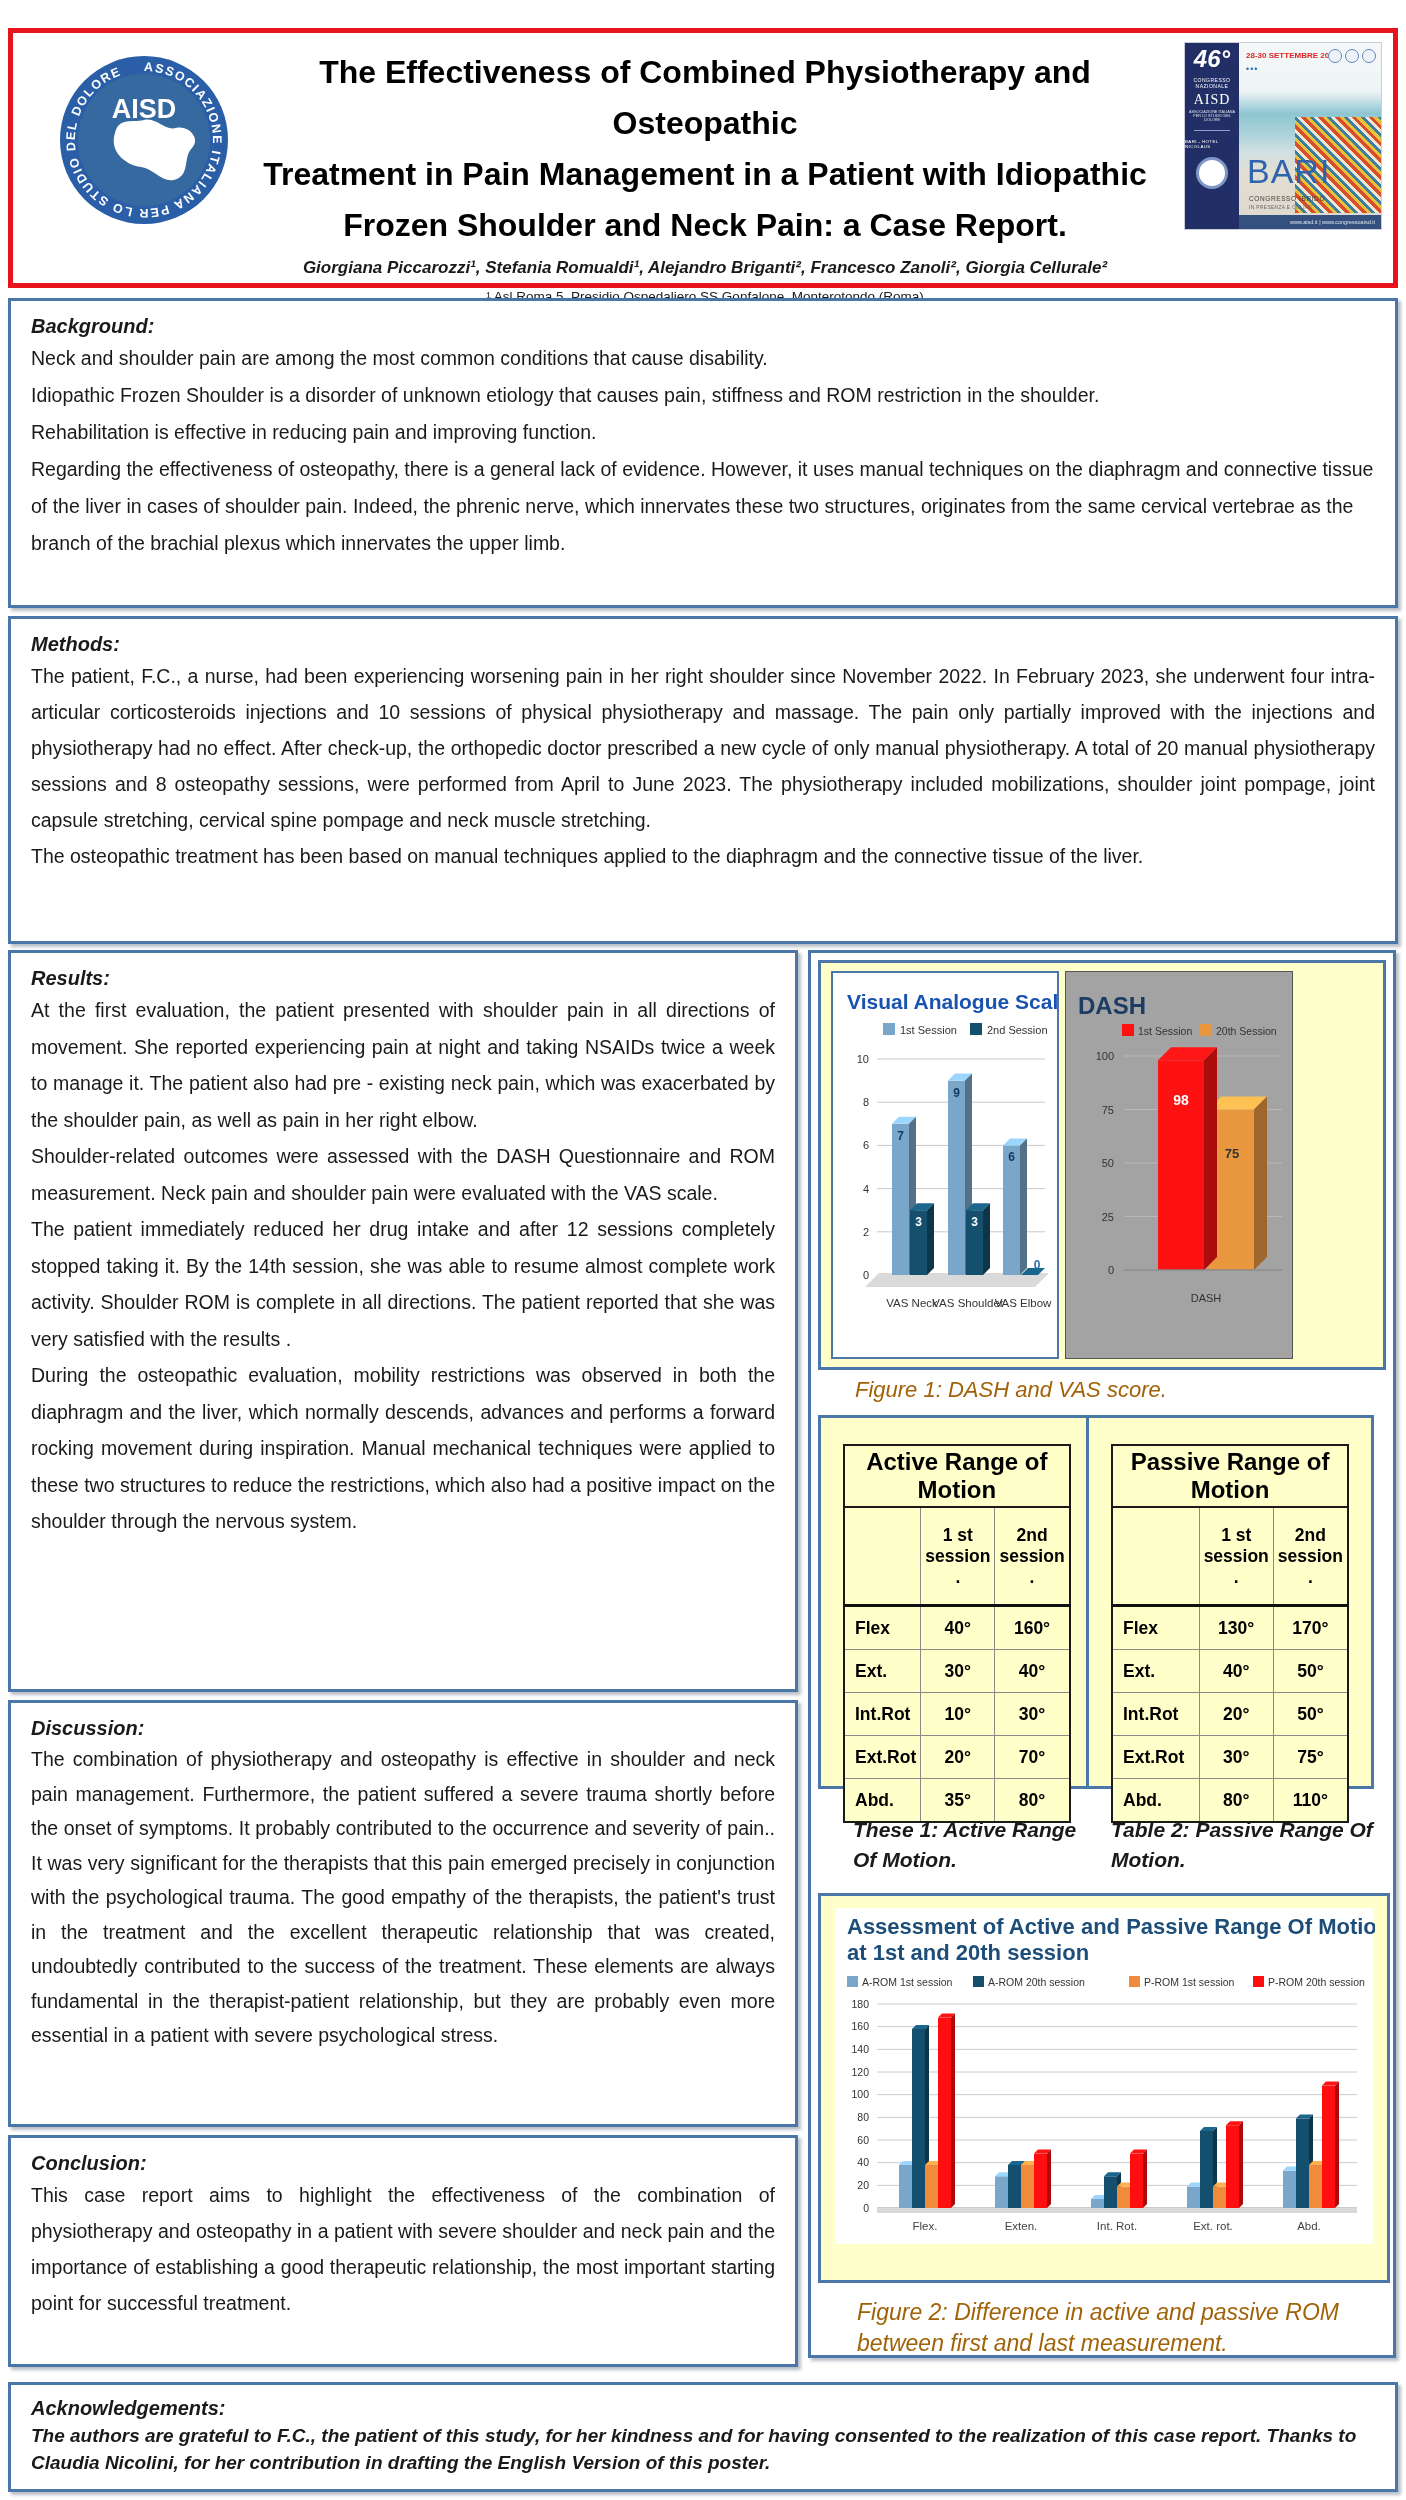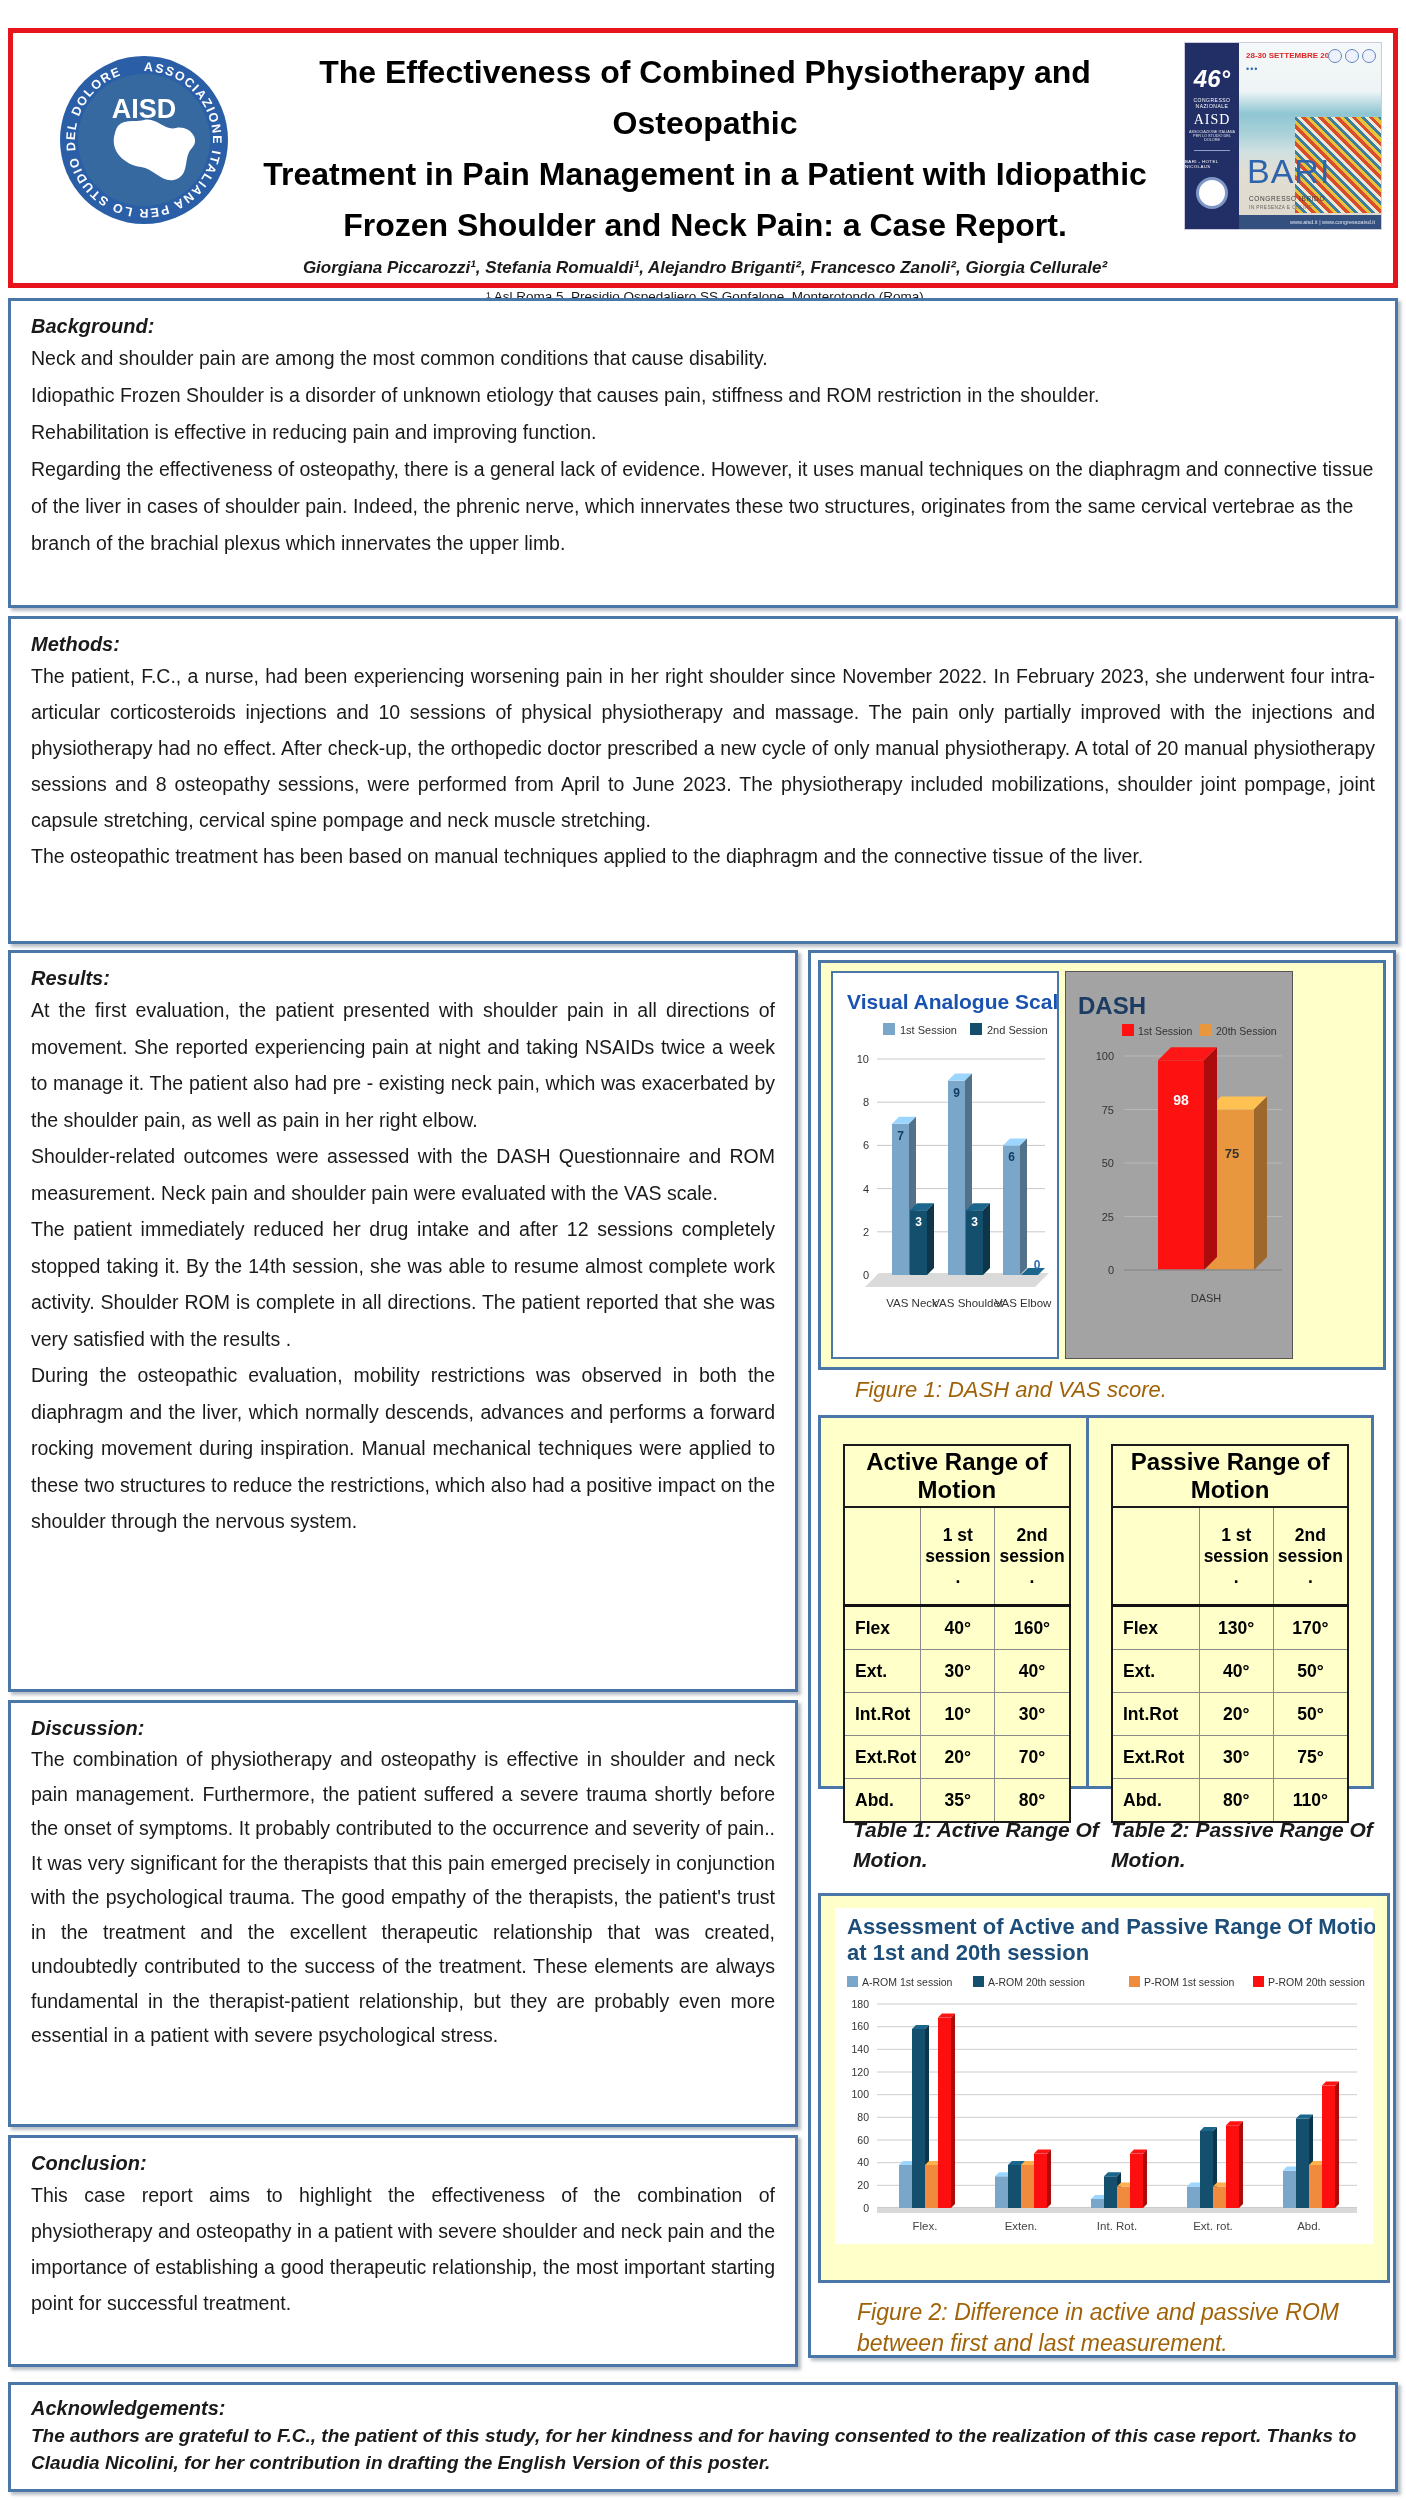--- a/index.html
+++ b/index.html
@@ -11,21 +11,21 @@
   .sec-body.nojust{text-align:left;}
   .header-box{position:absolute;left:8px;top:28px;width:1390px;height:260px;border:5px solid #e8141b;background:#fff;box-sizing:border-box;}
   .title-block{position:absolute;left:222px;right:218px;top:14px;text-align:center;}
   .title-line{font-size:32px;font-weight:bold;line-height:51px;color:#000;}
   .authors{font-size:17px;font-style:italic;font-weight:bold;margin-top:7px;}
   .affil{font-size:13.5px;line-height:19px;margin-top:2px;}
   .affil-wrap{margin-top:9px;}
   .logo-wrap{position:absolute;left:46px;top:22px;width:170px;height:170px;}
   
   .badge{position:absolute;right:12px;top:10px;width:196px;height:186px;display:flex;box-shadow:0 0 0 1px #ccd;overflow:hidden;box-sizing:border-box;}
-  .badge-side{width:54px;background:#222f66;color:#fff;display:flex;flex-direction:column;align-items:center;padding-top:24px;box-sizing:border-box;}
+  .badge-side{width:54px;background:#222f66;color:#fff;display:flex;flex-direction:column;align-items:center;padding-top:4px;box-sizing:border-box;}
   .badge-num{font-size:24px;font-weight:bold;font-style:italic;line-height:24px;}
   .badge-congress{font-size:5px;white-space:pre-line;text-align:center;margin-top:6px;letter-spacing:.5px;}
   .badge-org{font-family:"Liberation Serif",serif;font-size:14px;letter-spacing:1px;margin-top:3px;}
   .badge-orgsub{font-size:3.8px;white-space:pre-line;text-align:center;margin-top:2px;opacity:.85;}
   .badge-divider{width:36px;border-top:1px solid #8fa0c8;margin-top:8px;}
   .badge-venue{font-size:4.4px;margin-top:8px;letter-spacing:.4px;}
   .badge-emblem{width:26px;height:26px;border-radius:50%;background:#fff;border:3px solid #7f97c6;margin-top:8px;}
   .badge-main{position:relative;flex:1;background:linear-gradient(180deg,#f5f8f9 0%,#eef4f5 26%,#8ec6d2 38%,#aed3da 50%,#cfe0e2 58%,#e3ded2 70%,#ded8cc 100%);}
   .badge-dates{position:absolute;left:7px;top:8px;font-size:8px;font-weight:bold;color:#e02424;}
   .badge-dots{position:absolute;left:7px;top:21px;font-size:9px;color:#2e6fb4;letter-spacing:1px;}
@@ -326,21 +326,21 @@
               </tr>
               <tr>
                 <th>Abd.</th>
                 <td>80°</td>
                 <td>110°</td>
               </tr>
             </tbody>
           </table>
         </div>
     </div>
-    <div class="tbl-cap t1-cap">Table 1: Active Range Of Motion.</div>
+    <div class="tbl-cap t1-cap">These 1: Active Range Of Motion.</div>
     <div class="tbl-cap t2-cap">Table 2: Passive Range Of Motion.</div>
 
     <div class="ypanel fig2-panel">
       <div class="fig2-inner">
           <svg class="chart-svg" width="540" height="336" viewBox="0 0 540 336">
             <text x="12" y="26" font-size="22" fill="#1d4e79" text-anchor="start" font-weight="bold" font-family="Liberation Sans, sans-serif">Assessment of Active and Passive Range Of Motion</text>
             <text x="12" y="52" font-size="22" fill="#1d4e79" text-anchor="start" font-weight="bold" font-family="Liberation Sans, sans-serif">at 1st and 20th session</text>
             <rect x="12" y="68" width="11" height="11" fill="#7aa7c9"></rect>
             <text x="27" y="78" font-size="10.5" fill="#333" text-anchor="start" font-family="Liberation Sans, sans-serif">A-ROM 1st session</text>
             <rect x="138" y="68" width="11" height="11" fill="#14506e"></rect>

